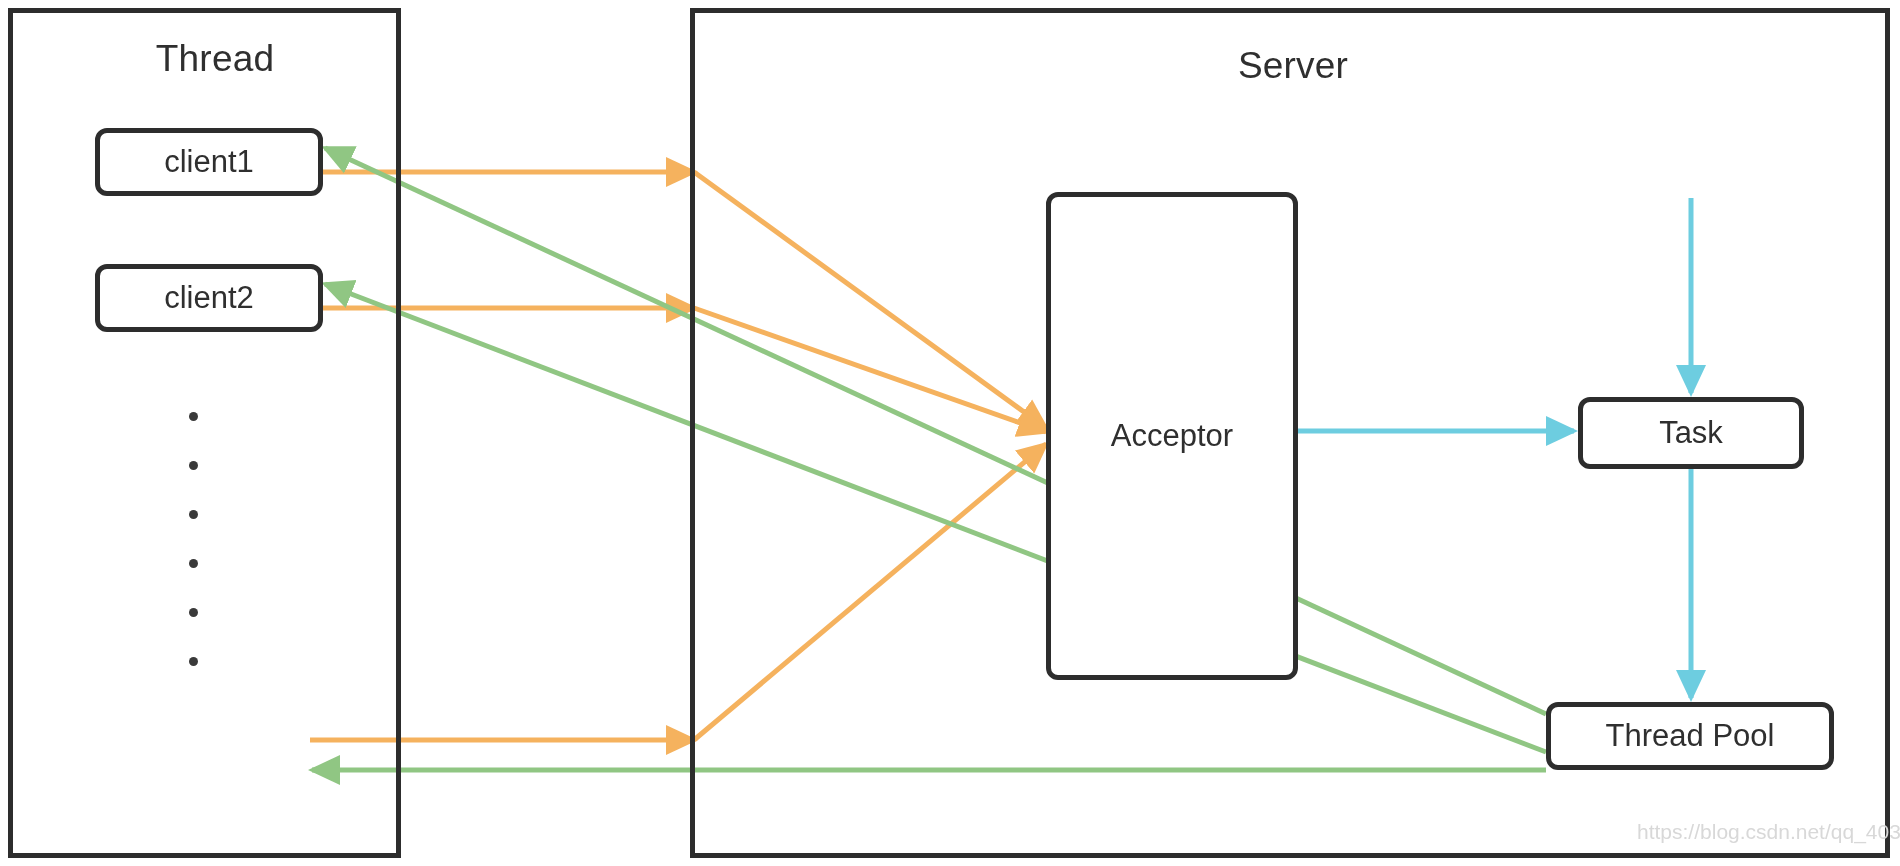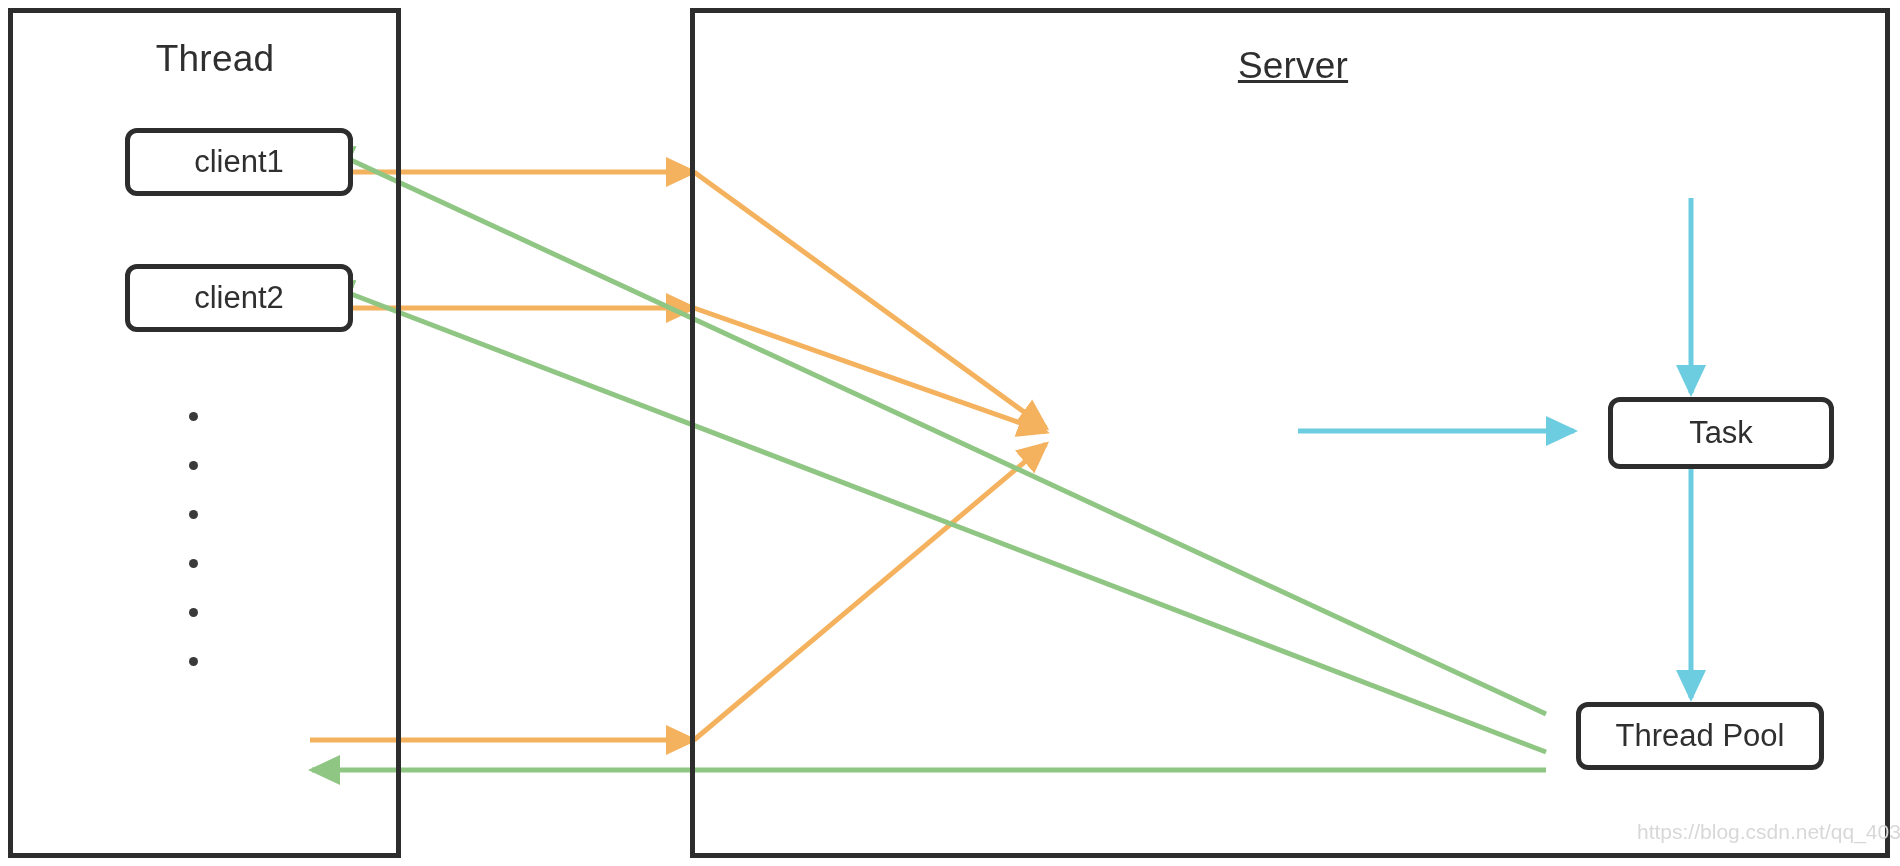--- a/index.html
+++ b/index.html
@@ -39,21 +39,20 @@
     box-sizing: border-box;
     background: #ffffff;
     border: 5px solid #2d2d2d;
     border-radius: 12px;
     display: flex;
     align-items: center;
     justify-content: center;
     font-size: 31px;
     color: #2f2f2f;
     white-space: nowrap;
-    margin-left: 30px;
   }
   .node-box.tall {
     align-items: center;
   }
   .watermark {
     position: absolute;
     font-size: 21px;
     color: #d8d8d8;
     white-space: nowrap;
     user-select: none;
@@ -105,32 +104,33 @@
 
     <line x1="1691" y1="198" x2="1691" y2="393" stroke="#6dcde0" stroke-width="5" marker-end="url(#arrow-blue)"></line>
 
     <line x1="1691" y1="465" x2="1691" y2="698" stroke="#6dcde0" stroke-width="5" marker-end="url(#arrow-blue)"></line>
 
     <rect x="10.5" y="10.5" width="388" height="845" fill="none" stroke="#2d2d2d" stroke-width="5"></rect>
     <rect x="692.5" y="10.5" width="1195" height="845" fill="none" stroke="#2d2d2d" stroke-width="5"></rect>
   </svg>
 
   <div class="panel-title" style="left:215px; top:38px;">Thread</div>
-  <div class="panel-title" style="left:1293px; top:45px;text-decoration:underline;">Server</div>
+  <div class="panel-title" style="left:1293px; top:45px;">Server</div>
 
   <div class="node-box" style="left:95px; top:128px; width:228px; height:68px;">client1</div>
   <div class="node-box" style="left:95px; top:264px; width:228px; height:68px;">client2</div>
 
   <div class="dots-col" style="left:189px; top:412px;">
     <div class="dot" style="margin-bottom:40px;"></div>
     <div class="dot" style="margin-bottom:40px;"></div>
     <div class="dot" style="margin-bottom:40px;"></div>
     <div class="dot" style="margin-bottom:40px;"></div>
     <div class="dot" style="margin-bottom:40px;"></div>
     <div class="dot"></div>
   </div>
 
+  <div class="node-box tall" style="left:1046px; top:192px; width:252px; height:488px;">Acceptor</div>
   <div class="node-box" style="left:1578px; top:397px; width:226px; height:72px;">Task</div>
-  <div class="node-box" style="left:1546px; top:702px; width:248px; height:68px;">Thread Pool</div>
+  <div class="node-box" style="left:1546px; top:702px; width:288px; height:68px;">Thread Pool</div>
 
   <div class="watermark" style="left:1637px; top:820px;">https://blog.csdn.net/qq_40378034</div>
 
 </div>
 
 </body></html>

